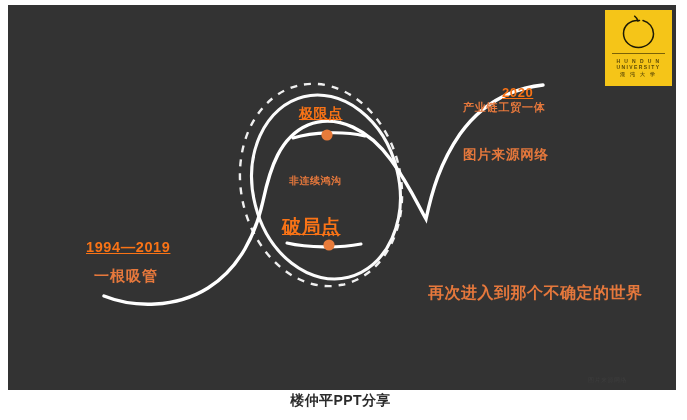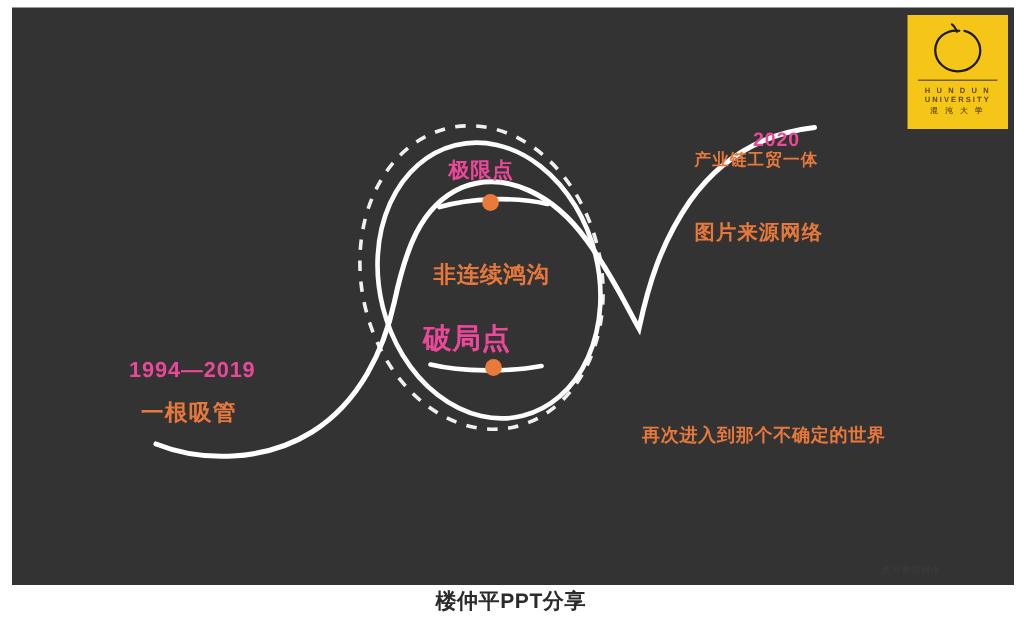--- a/index.html
+++ b/index.html
@@ -67,21 +67,21 @@
     width: 668px;
     height: 385px;
   }
 
   
   .lbl {
     position: absolute;
     white-space: nowrap;
     line-height: 1.15;
   }
-  .lbl-white { color: #ec4899; }
+  .lbl-white { color: #f97316; text-decoration: underline; }
   .lbl-orange { color: #E6783C; }
 
   #label-years {
     left: 78px; top: 234px;
     font-size: 14.5px;
     letter-spacing: .6px;
     font-weight: 600;
   }
   #label-straw {
     left: 86px; top: 262px;
@@ -91,21 +91,21 @@
   }
 
   #label-limit {
     left: 291px; top: 100px;
     font-size: 14px;
     font-weight: bold;
     letter-spacing: .5px;
   }
   #label-gap {
     left: 281px; top: 170px;
-    font-size: 15px;
+    font-size: 10px;
     font-weight: bold;
     letter-spacing: .5px;
   }
   #label-break {
     left: 274px; top: 211px;
     font-size: 19px;
     font-weight: bold;
     letter-spacing: .5px;
   }
 
@@ -129,21 +129,21 @@
   }
 
   #label-breakthrough {
     left: 464px; top: 252px;
     font-size: 16px;
     font-weight: bold;
     letter-spacing: .5px;
   }
   #label-reenter {
     left: 420px; top: 279px;
-    font-size: 12px;
+    font-size: 16px;
     font-weight: bold;
     letter-spacing: .5px;
   }
 
   #watermark {
     position: absolute;
     left: 580px; top: 371px;
     font-size: 6px;
     color: #3d3d3d;
     letter-spacing: .5px;

